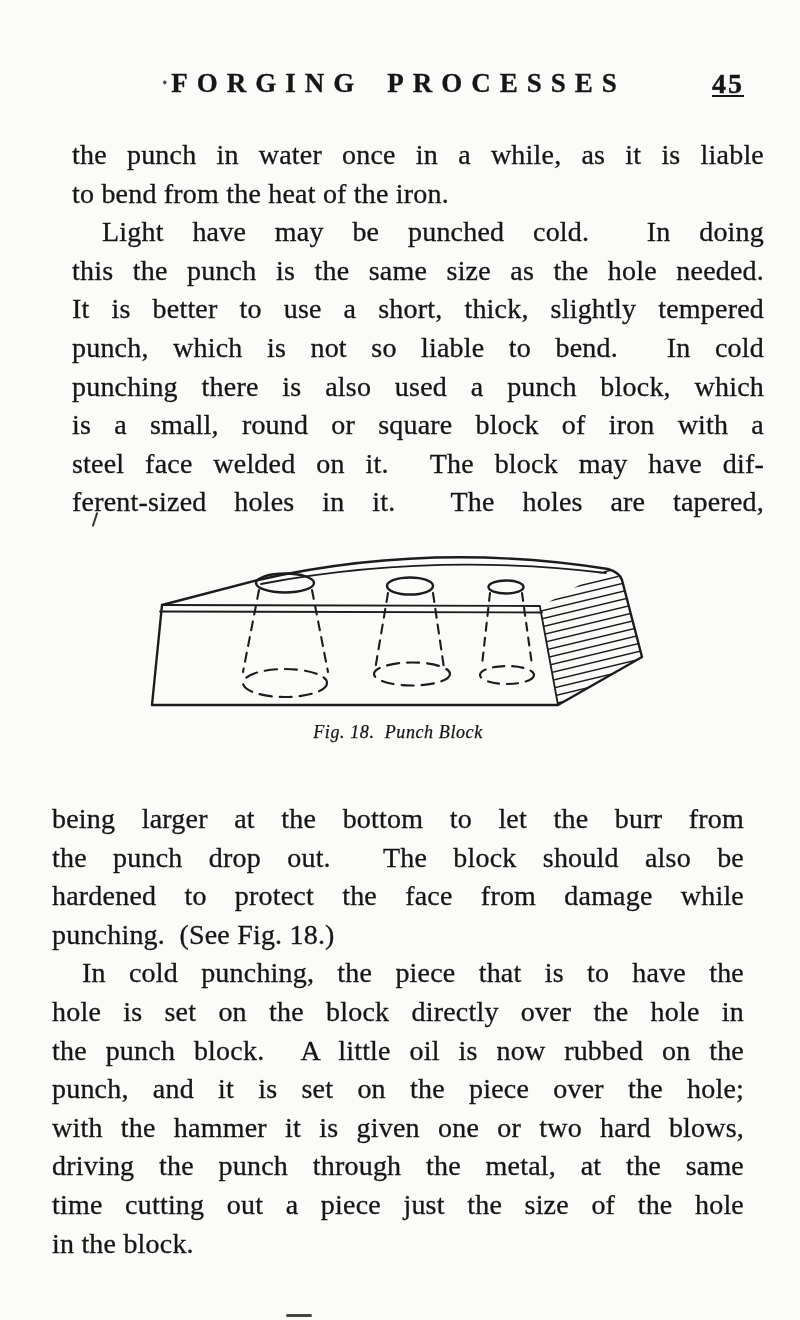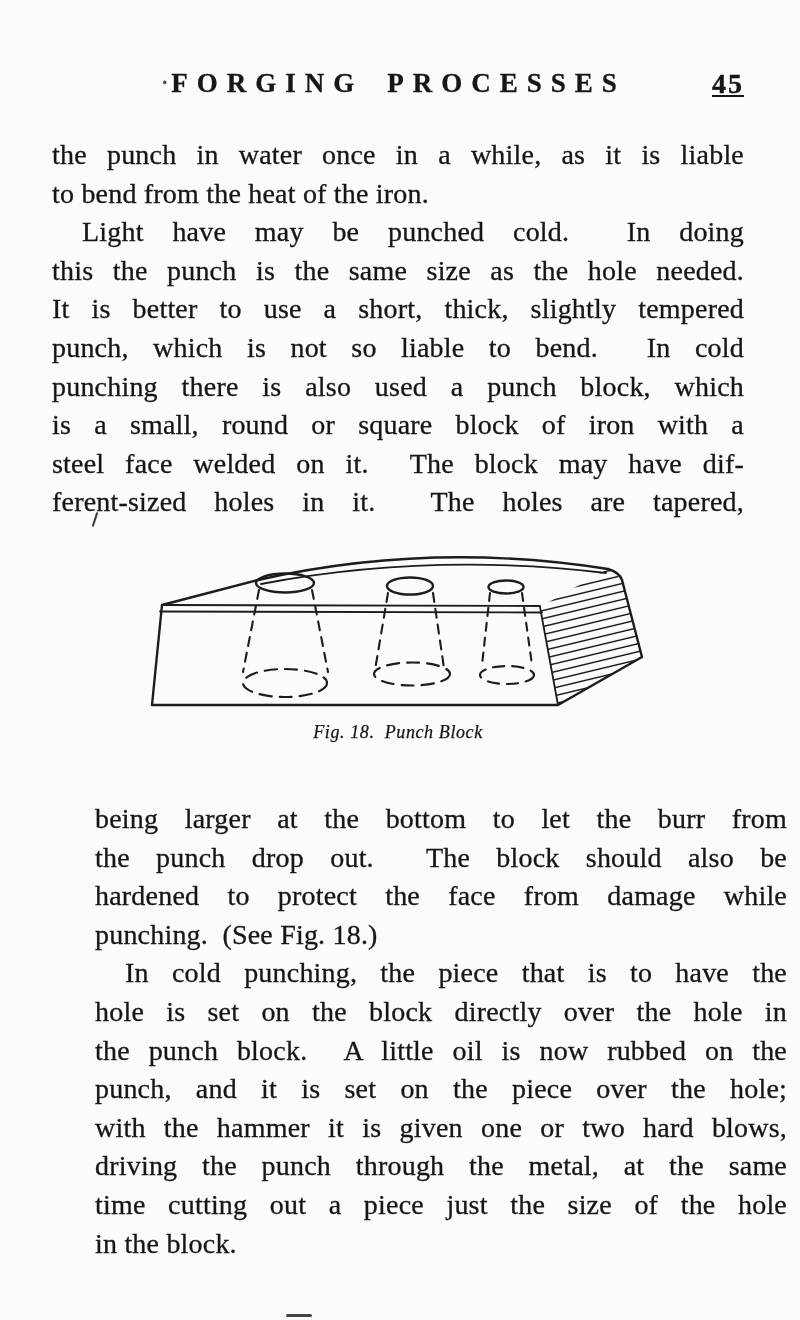--- a/index.html
+++ b/index.html
@@ -29,22 +29,22 @@
     position: absolute; right: 0; top: 0; font-size: 28px;
     letter-spacing: 2px; text-decoration: underline; -webkit-text-stroke: 0.4px #161616;
   }
 
   
   .text-block {
     position: absolute; left: 52px; width: 692px;
     font-size: 28px;
     -webkit-text-stroke: 0.3px #161616;
   }
-  #block-a { top: 136px; }
-  #block-b { top: 800px; margin-left: 43px; }
+  #block-a { top: 136px; margin-left: 20px; }
+  #block-b { top: 800px; }
   .line {
     height: 38.6px; line-height: 38.6px;
     text-align: justify; text-align-last: justify; text-justify: inter-word;
     white-space: pre-wrap; letter-spacing: 0.2px;
   }
   .line.para-end { text-align: left; text-align-last: left; }
   .line.indent { padding-left: 30px; }
 
   
   .figure { position: absolute; top: 545px; left: 90px; width: 570px; height: 170px; }

